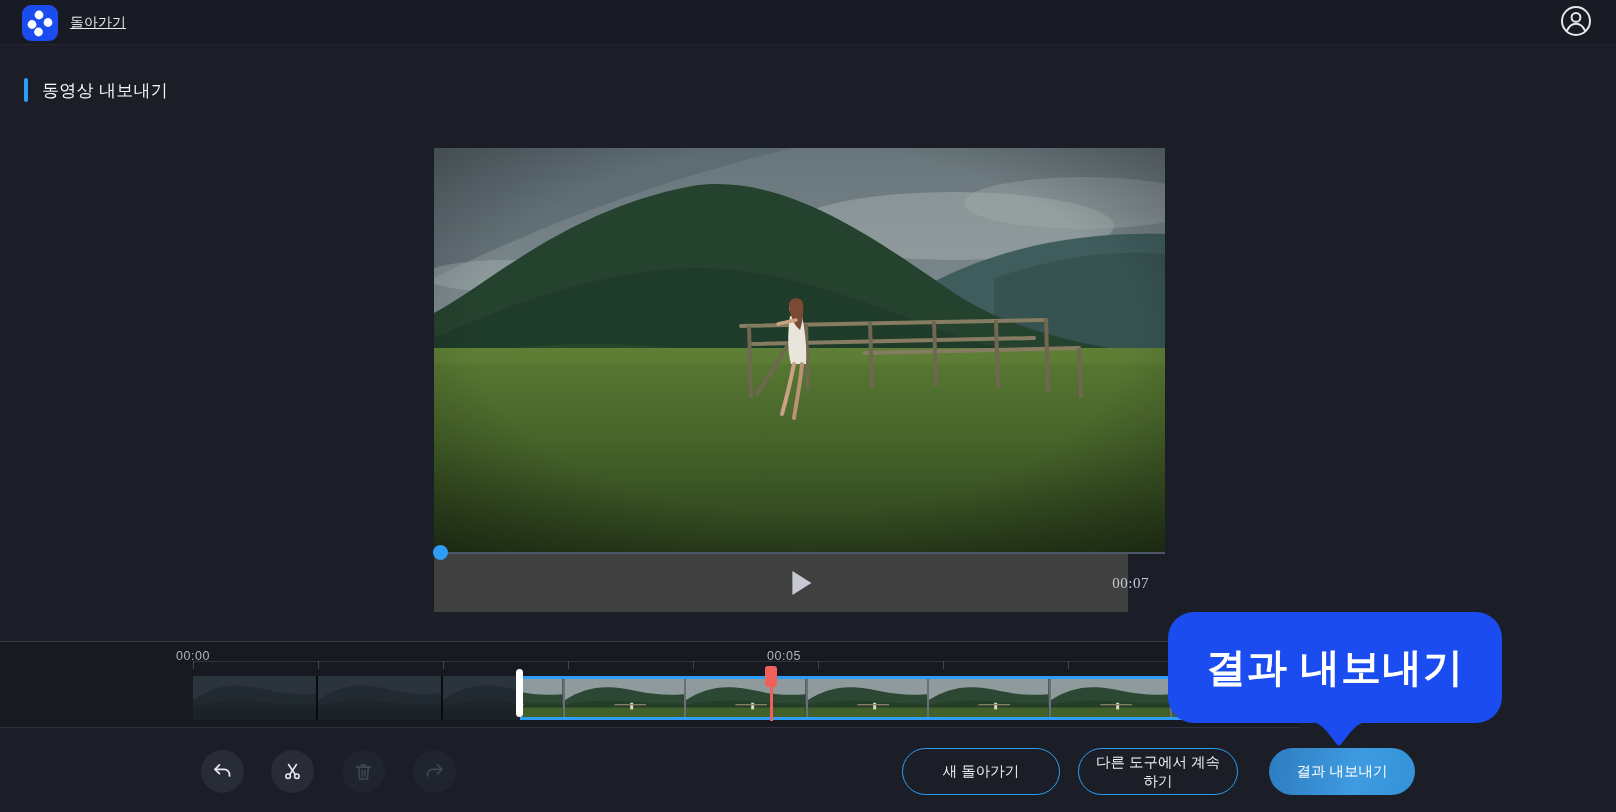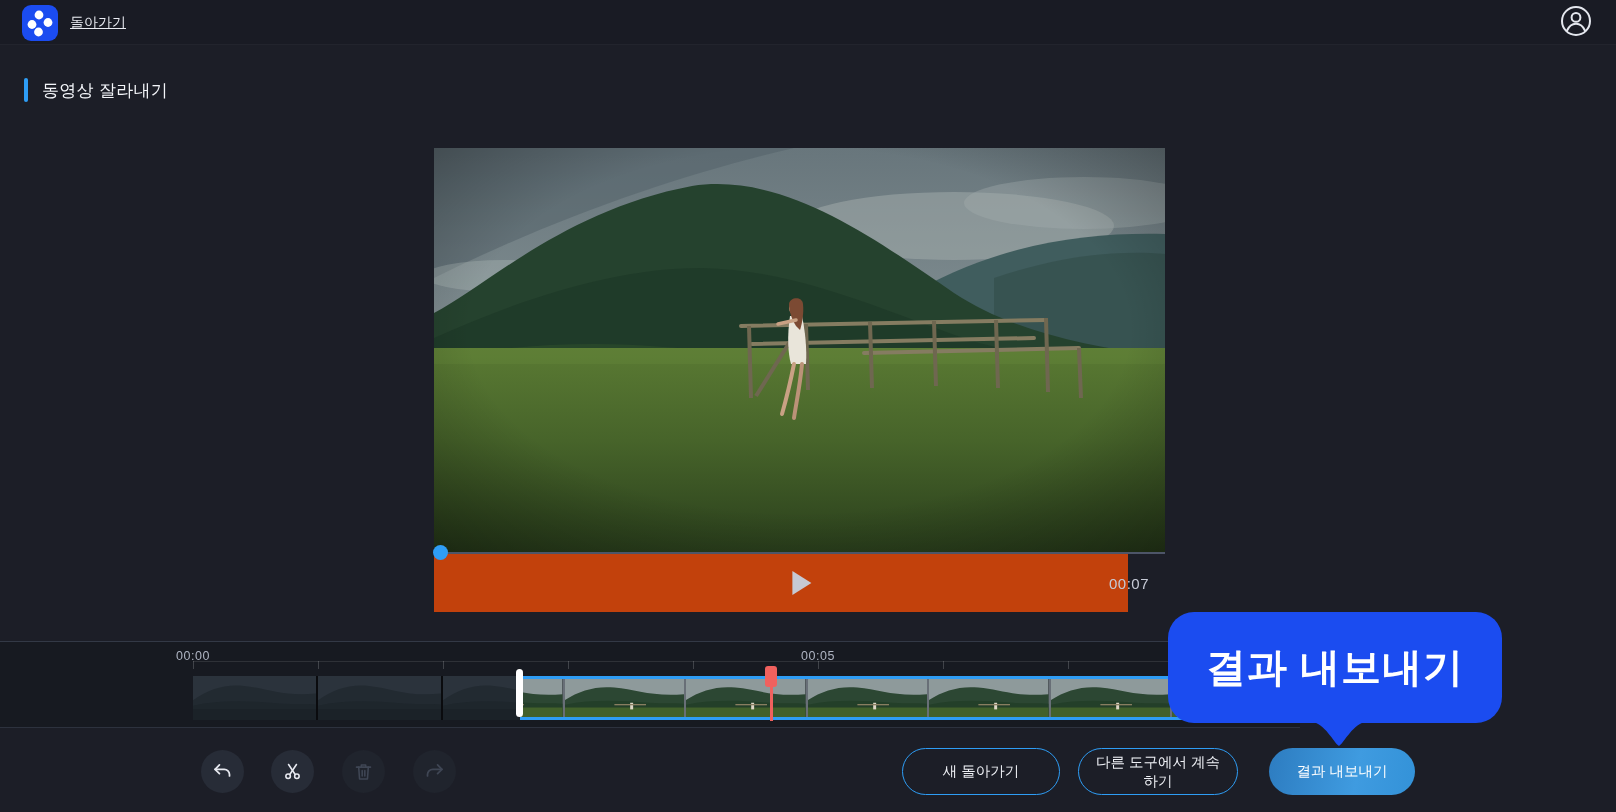--- a/index.html
+++ b/index.html
@@ -16,21 +16,21 @@
   .back-link { position:absolute; left:70px; top:0; height:45px; display:flex; align-items:center;
                color:#e9ebf2; font-size:14px; text-decoration:underline; cursor:pointer; }
   .account-btn { position:absolute; left:1560px; top:5px; width:32px; height:32px; color:#e4e7ee; cursor:pointer; }
 
   
   .page-title-row { position:absolute; left:24px; top:78px; display:flex; align-items:center; }
   .accent-bar { width:4px; height:24px; background:#2e9df5; border-radius:2px; }
   .page-title { margin-left:14px; color:#f3f5f9; font-size:17px; letter-spacing:0.3px; }
 
   
-  .player { position:absolute; left:434px; top:148px; width:694px; height:464px; background:#c2410c; }
+  .player { position:absolute; left:434px; top:148px; width:694px; height:464px; background:#404040;font-family:Liberation Serif, serif; }
   .video { position:absolute; left:0; top:0; width:731px; height:405px; overflow:hidden; }
   .video svg { display:block; width:100%; height:100%; }
   .progress-line { position:absolute; left:0; top:404px; width:731px; height:2px; background:#4d5568; cursor:pointer; }
   .progress-dot { position:absolute; left:-1px; top:397px; width:15px; height:15px; border-radius:50%;
                   background:#2f9df5; cursor:pointer; z-index:2; }
   .controls { position:absolute; left:0; top:406px; width:731px; height:58px; }
   .play-btn { position:absolute; left:50%; top:50%; transform:translate(-40%,-50%); cursor:pointer;
               width:0; height:0; border-left:19px solid #c6c9d4; border-top:12px solid transparent;
               border-bottom:12px solid transparent; }
   .time-display { position:absolute; right:16px; top:50%; transform:translateY(-50%);
@@ -94,21 +94,21 @@
       <svg viewBox="0 0 24 24" fill="none" stroke="currentColor" stroke-width="1.5" stroke-linecap="round">
         <circle cx="12" cy="12" r="10.5"></circle>
         <circle cx="12" cy="9.3" r="3.3"></circle>
         <path d="M5.2 19.3 C6.8 15.6 9.4 14 12 14 C14.6 14 17.2 15.6 18.8 19.3"></path>
       </svg>
     </div>
   </div>
 
   <div class="page-title-row">
     <div class="accent-bar"></div>
-    <div class="page-title">동영상 잘라내기</div>
+    <div class="page-title">동영상 내보내기</div>
   </div>
 
   <div class="player">
     <div class="video">
       <svg viewBox="0 0 731 405" preserveAspectRatio="none">
         <defs>
           <linearGradient id="sky" x1="0" y1="0" x2="0" y2="1">
             <stop offset="0" stop-color="#68767c"></stop>
             <stop offset="0.7" stop-color="#8d9a9c"></stop>
             <stop offset="1" stop-color="#97a3a4"></stop>
@@ -164,21 +164,21 @@
     <div class="progress-line"></div>
     <div class="progress-dot"></div>
     <div class="controls">
       <div class="play-btn"></div>
       <div class="time-display">00:07</div>
     </div>
   </div>
 
   <div class="timeline">
     <div class="time-label" style="left:193px;">00:00</div>
-    <div class="time-label" style="left:818px;">00:05</div>
+    <div class="time-label" style="left:784px;">00:05</div>
     <div class="ruler-base"></div>
     <div id="ticks">
         <div class="tick" style="left: 193px;"></div>
         <div class="tick" style="left: 318px;"></div>
         <div class="tick" style="left: 443px;"></div>
         <div class="tick" style="left: 568px;"></div>
         <div class="tick" style="left: 693px;"></div>
         <div class="tick" style="left: 818px;"></div>
         <div class="tick" style="left: 943px;"></div>
         <div class="tick" style="left: 1068px;"></div>

